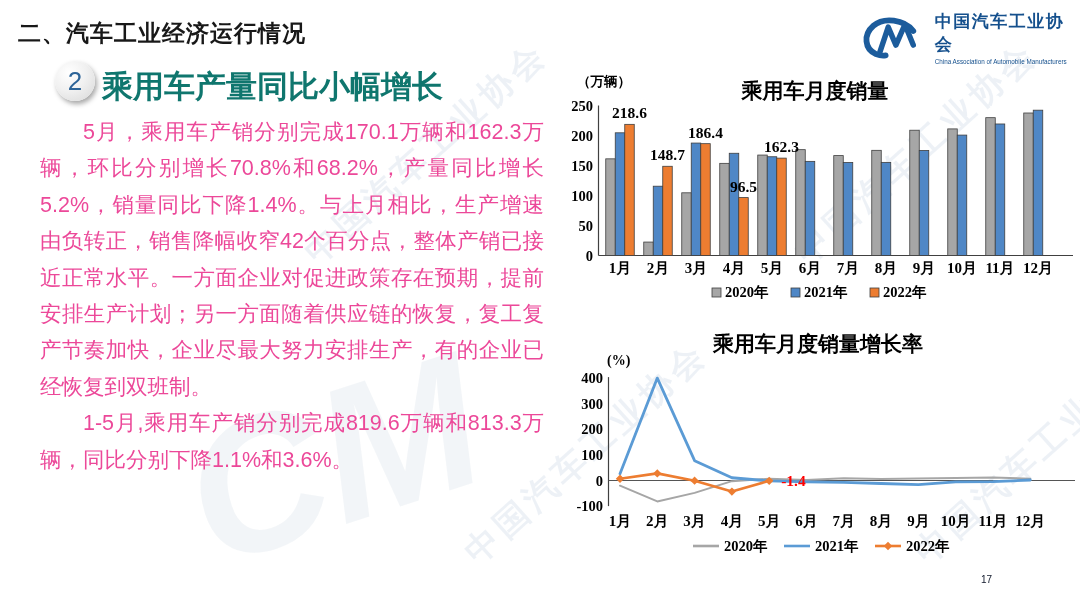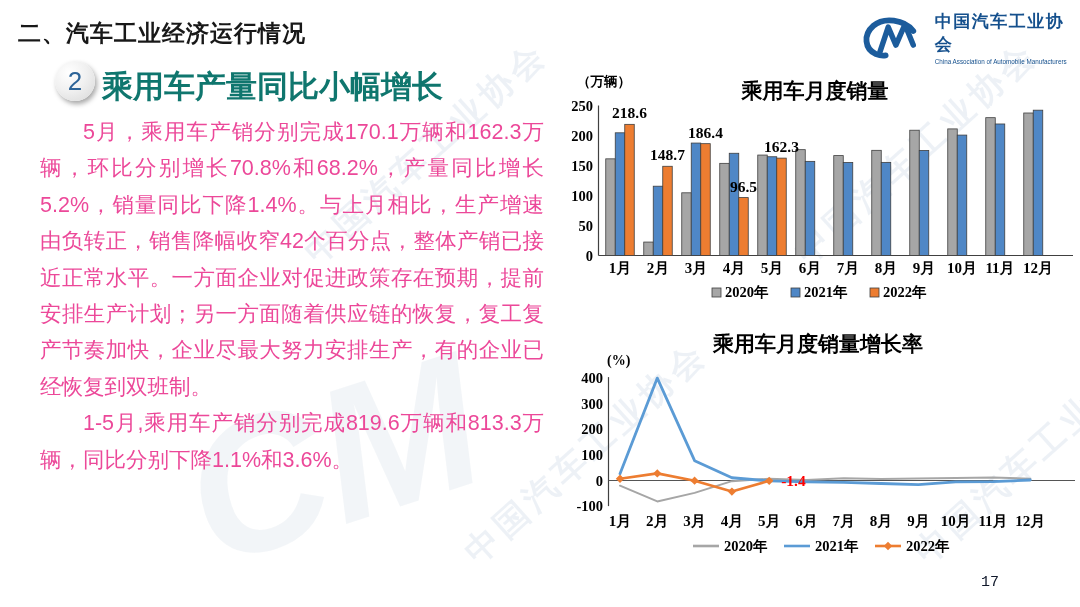--- a/index.html
+++ b/index.html
@@ -40,21 +40,21 @@
     position:absolute;left:40px;top:114px;width:504px;
     color:#ec4899;font-size:21.5px;line-height:36.4px;text-align:justify;
   }
   .body-text p{margin:0;text-indent:2em;}
   .body-text p + p{margin-top:0;}
   .chart{position:absolute;}
   .chart-top{left:563px;top:70px;width:514px;height:240px;}
   .chart-bottom{left:563px;top:325px;width:516px;height:256px;}
   .chart svg{display:block;width:100%;height:100%;}
   svg text{font-family:"Liberation Serif","DejaVu Serif",serif;font-weight:bold;}
-  .page-number{position:absolute;left:981px;top:574px;font-size:15px;color:#0f172a;font-family:Liberation Mono, monospace;}
+  .page-number{position:absolute;left:981px;top:574px;font-size:10px;color:#0f172a;}
 </style>
 </head>
 <body>
 
 <div class="slide">
 
   <span class="wm" style="left:270px;top:130px;">中国汽车工业协会</span>
   <span class="wm" style="left:760px;top:130px;">中国汽车工业协会</span>
   <span class="wm" style="left:430px;top:430px;">中国汽车工业协会</span>
   <span class="wm" style="left:880px;top:430px;">中国汽车工业协会</span>

